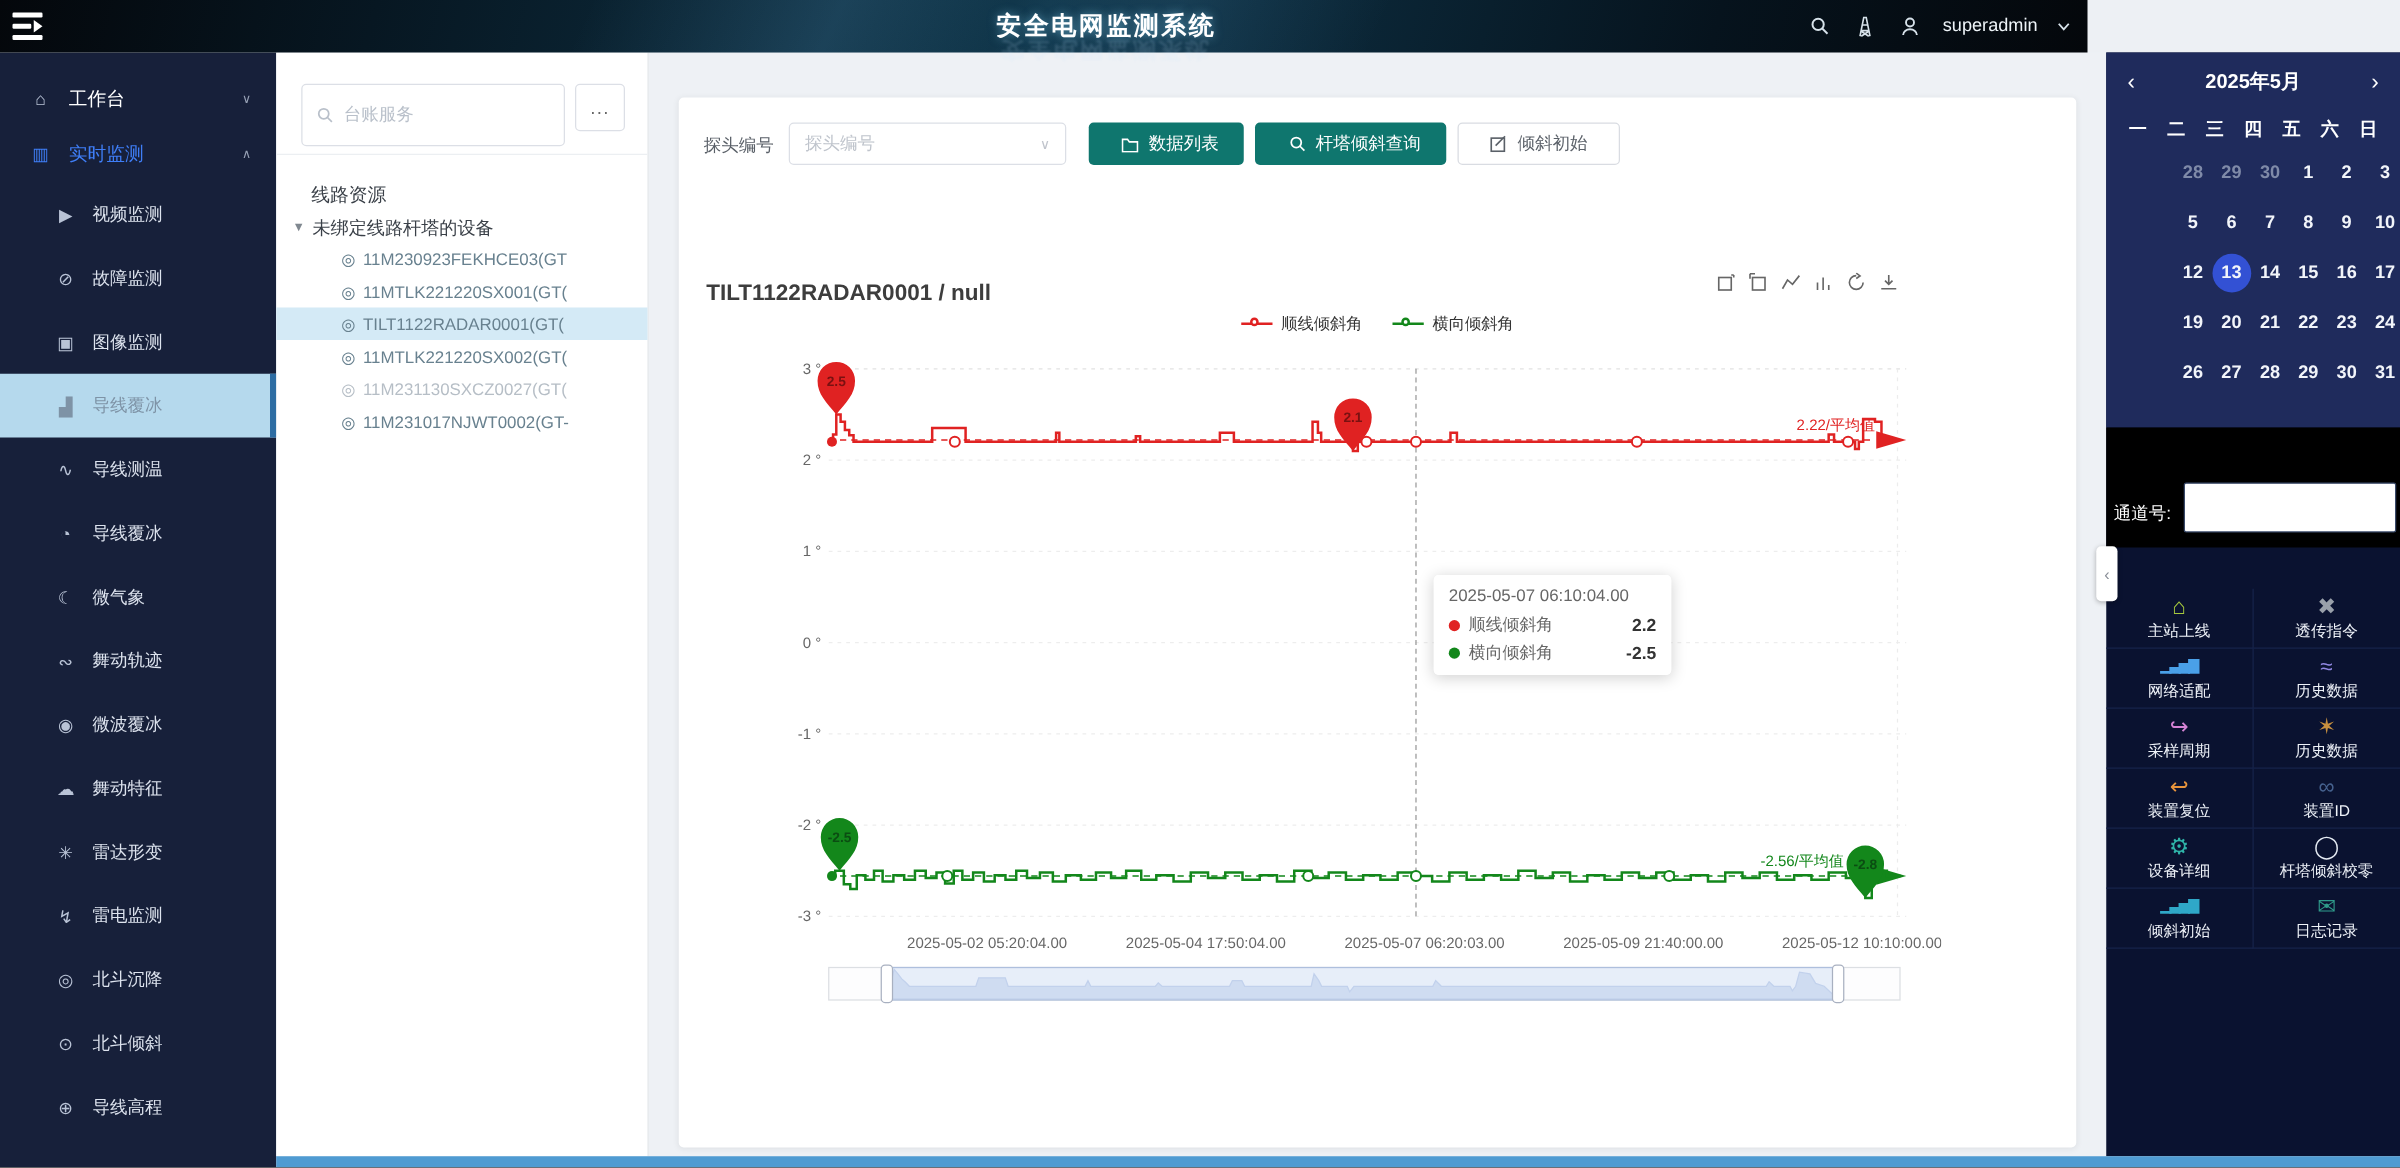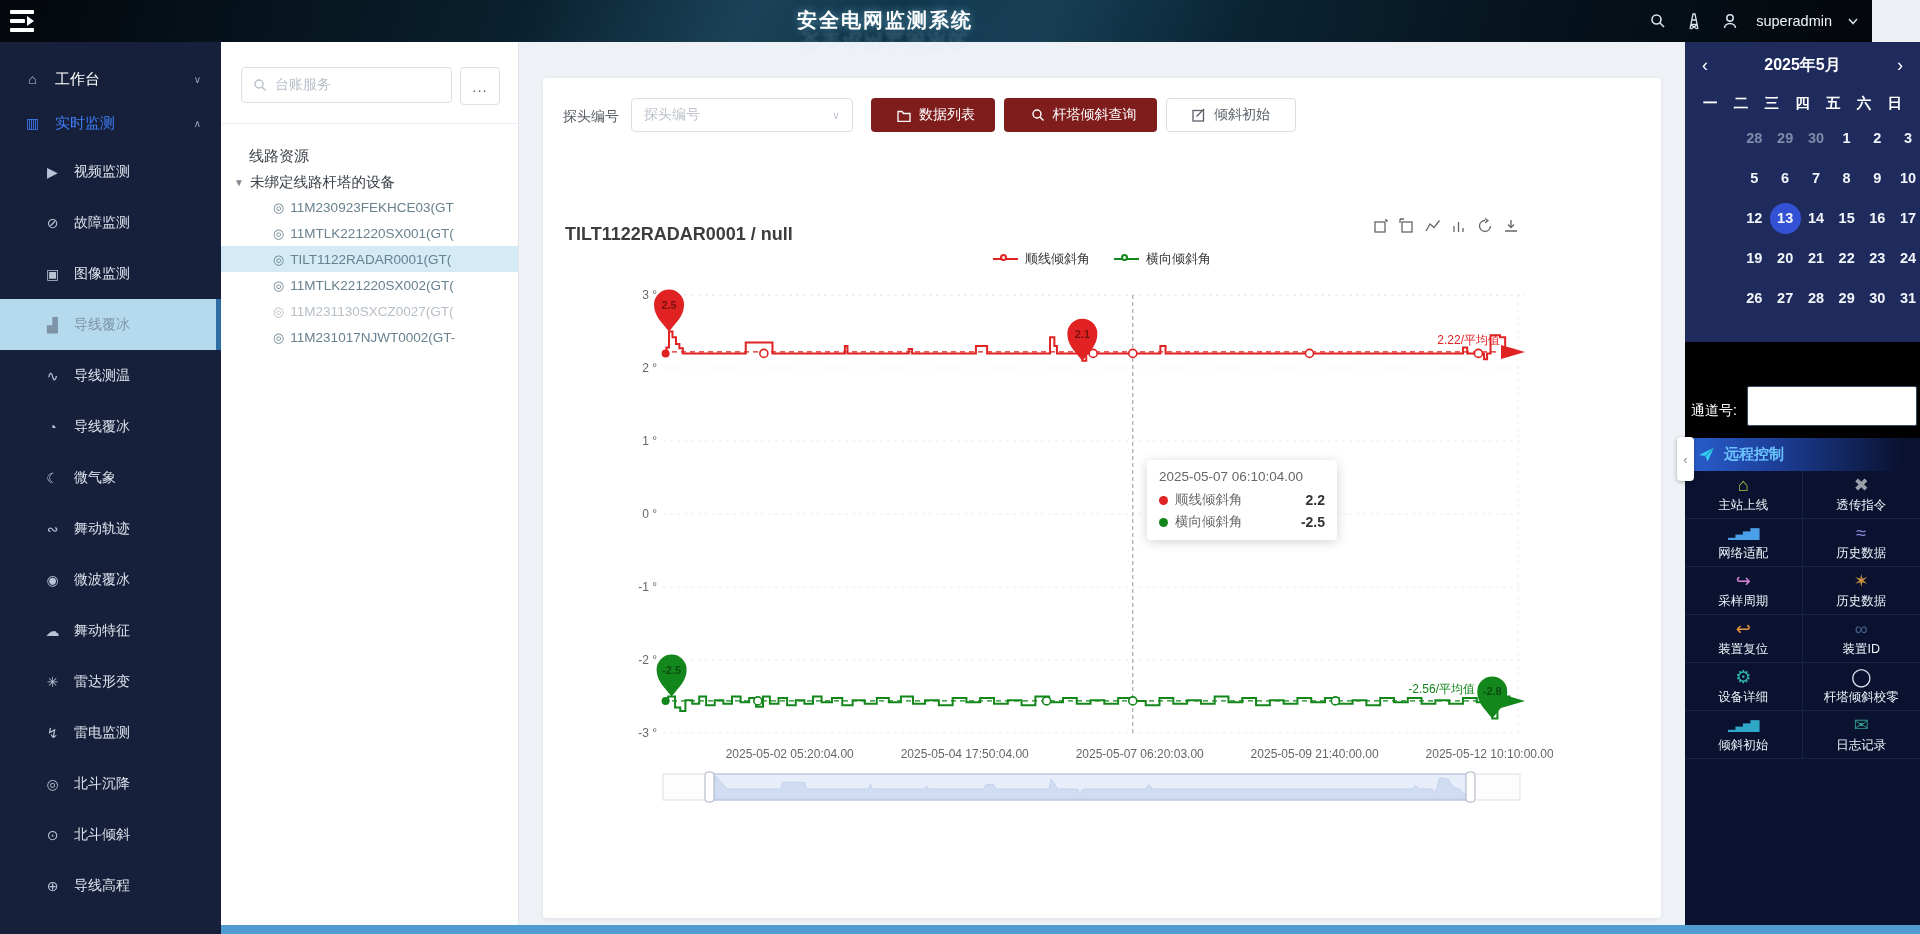--- a/index.html
+++ b/index.html
@@ -1,20 +1,20 @@
 <!DOCTYPE html>
 <html><head>
 <meta charset="utf-8">
 <style>
   html,body{margin:0;padding:0;background:#000;}
   *{box-sizing:border-box;}
   .stage{position:relative;width:1920px;height:934px;overflow:hidden;background:#edf0f4;
          font-family:"Liberation Sans",sans-serif;}
   
-  .hdr{position:absolute;left:0;top:0;width:1872px;height:42px;
+  .hdr{position:absolute;left:0;top:0;width:1670px;height:42px;
        background:linear-gradient(105deg,#04070b 0%,#071722 18%,#0d2e40 42%,#12394e 50%,#0c2b3d 60%,#06131d 82%,#04070b 100%);z-index:30;}
   .hdr::after{content:'';position:absolute;inset:0;
        background:linear-gradient(115deg,transparent 28%,rgba(120,200,255,.14) 40%,transparent 48%,rgba(120,200,255,.09) 56%,transparent 66%);}
   .hamburger{position:absolute;left:10px;top:9px;width:30px;height:24px;cursor:pointer;z-index:2;}
   .hamburger i{position:absolute;left:0;height:3.5px;background:#fff;border-radius:1px;}
   .hamburger i:nth-child(1){top:1px;width:24px;}
   .hamburger i:nth-child(2){top:10px;width:15px;}
   .hamburger i:nth-child(3){top:19px;width:24px;}
   .hamburger b{position:absolute;left:17px;top:7px;width:0;height:0;border-left:7px solid #fff;
        border-top:5px solid transparent;border-bottom:5px solid transparent;}
@@ -32,21 +32,21 @@
   .sb-sec{height:46px;padding-left:24px;gap:14px;font-size:15px;color:#3f7ef7;}
   .sb-sub{height:51px;padding-left:44px;gap:13px;font-size:14px;color:#dde3ee;}
   .sb-ico{width:17px;text-align:center;font-size:14px;color:#b9c3d6;font-style:normal;}
   .sb-sec .sb-ico{color:#3f7ef7;}
   .sb-chev{margin-left:auto;margin-right:20px;font-size:10px;color:#97a1b5;}
   .sb-sub.sel{background:#b5d9ed;color:#7e93a6;border-right:5px solid #2e6da3;}
   .sb-sub.sel .sb-ico{color:#7e93a6;}
   
   .tp{position:absolute;left:221px;top:42px;width:298px;height:883px;background:#fff;
       border-right:1px solid #e2e5e9;z-index:20;}
-  .tp-search{position:absolute;left:20px;top:25px;width:211px;height:36px;border:1px solid #dcdfe6;
+  .tp-search{position:absolute;left:20px;top:25px;width:211px;height:50px;border:1px solid #dcdfe6;
       border-radius:4px;display:flex;align-items:center;padding:0 11px;gap:8px;color:#b9c0ca;font-size:14px;cursor:text;}
   .tp-more{position:absolute;left:239px;top:25px;width:40px;height:38px;border:1px solid #dcdfe6;border-radius:4px;
       color:#666;font-size:15px;letter-spacing:1px;display:flex;align-items:center;justify-content:center;cursor:pointer;}
   .tp-divider{position:absolute;left:0;top:81px;width:297px;border-top:1px solid #eceff2;}
   .tp-root{position:absolute;left:28px;top:105px;font-size:15px;color:#3a4048;cursor:pointer;}
   .tp-group{position:absolute;left:13px;top:131px;font-size:14.5px;color:#3a4048;display:flex;gap:6px;align-items:center;cursor:pointer;}
   .tp-caret{font-size:10px;color:#808890;}
   .tp-list{position:absolute;left:0;top:152px;width:297px;}
   .tp-dev{height:26px;display:flex;align-items:center;gap:6px;padding-left:52px;font-size:13.5px;
       color:#68818f;cursor:pointer;white-space:nowrap;}
@@ -55,21 +55,21 @@
   .tp-dev.dis{color:#b6bec6;}
   
   .mainbg{position:absolute;left:519px;top:42px;width:1166px;height:883px;background:#eef1f5;z-index:5;}
   .card{position:absolute;left:543px;top:78px;width:1118px;height:840px;background:#fff;border-radius:4px;
       box-shadow:0 1px 5px rgba(0,0,0,.07);z-index:10;}
   .probe-label{position:absolute;left:20px;top:30px;font-size:14px;color:#5a6068;}
   .probe-select{position:absolute;left:88px;top:20px;width:222px;height:34px;border:1px solid #dcdfe6;border-radius:4px;
       display:flex;align-items:center;justify-content:space-between;padding:0 12px;color:#bfc4cc;font-size:14px;cursor:pointer;}
   .btn{position:absolute;top:20px;height:34px;border-radius:4px;display:flex;align-items:center;justify-content:center;
       gap:8px;font-size:14px;cursor:pointer;border:none;}
-  .btn.blue{background:#7f1d1d;color:#fff;padding-left:12px;}
+  .btn.blue{background:#0f766e;color:#fff;padding-left:12px;}
   .btn.white{background:#fff;color:#5a6068;border:1px solid #d9dce2;}
   .tabs{position:absolute;left:20px;top:100px;width:1078px;height:31px;border-bottom:1px solid #e4e7ed;
       display:flex;gap:36px;}
   .tab{font-size:14px;color:#303133;padding-bottom:11px;cursor:pointer;}
   .tab.active{color:#409eff;border-bottom:2px solid #409eff;margin-bottom:-1px;}
   .ct-title{position:absolute;left:22px;top:146px;font-size:18px;font-weight:bold;color:#3d3d3d;}
   .toolbox{position:absolute;left:830px;top:140px;display:flex;gap:10px;}
   .tbx{width:16px;height:16px;cursor:pointer;}
   .legend{position:absolute;left:0;top:172px;width:100%;display:flex;justify-content:center;gap:24px;align-items:center;}
   .lg-item{display:flex;align-items:center;gap:7px;cursor:pointer;}
@@ -466,27 +466,20 @@
           <span class="cal-cell">29</span>
           <span class="cal-cell">30</span>
           <span class="cal-cell">31</span>
           <span class="cal-cell muted">1</span>
         </div>
     </div>
     <div class="channel">
       <span class="ch-label">通道号:</span>
       <input class="ch-input" value="" style="">
     </div>
-    <div class="rc-bar">
-      <svg width="17" height="17" viewBox="0 0 17 17">
-          <path d="M1 9 L16 1.5 L9.5 15.5 L7.5 10 Z" fill="#35cdf5"></path>
-          <path d="M7.5 10 L16 1.5" stroke="#0a7ba8" stroke-width="1"></path>
-        </svg>
-      <span class="rc-title">远程控制</span>
-    </div>
     <div class="rc-grid" id="rc-grid">
         <div class="rc-cell">
           <i class="rc-ico" style="color:#a6c83e">⌂</i>
           <span class="rc-lbl">主站上线</span>
         </div>
         <div class="rc-cell">
           <i class="rc-ico" style="color:#99a0aa">✖</i>
           <span class="rc-lbl">透传指令</span>
         </div>
         <div class="rc-cell">

